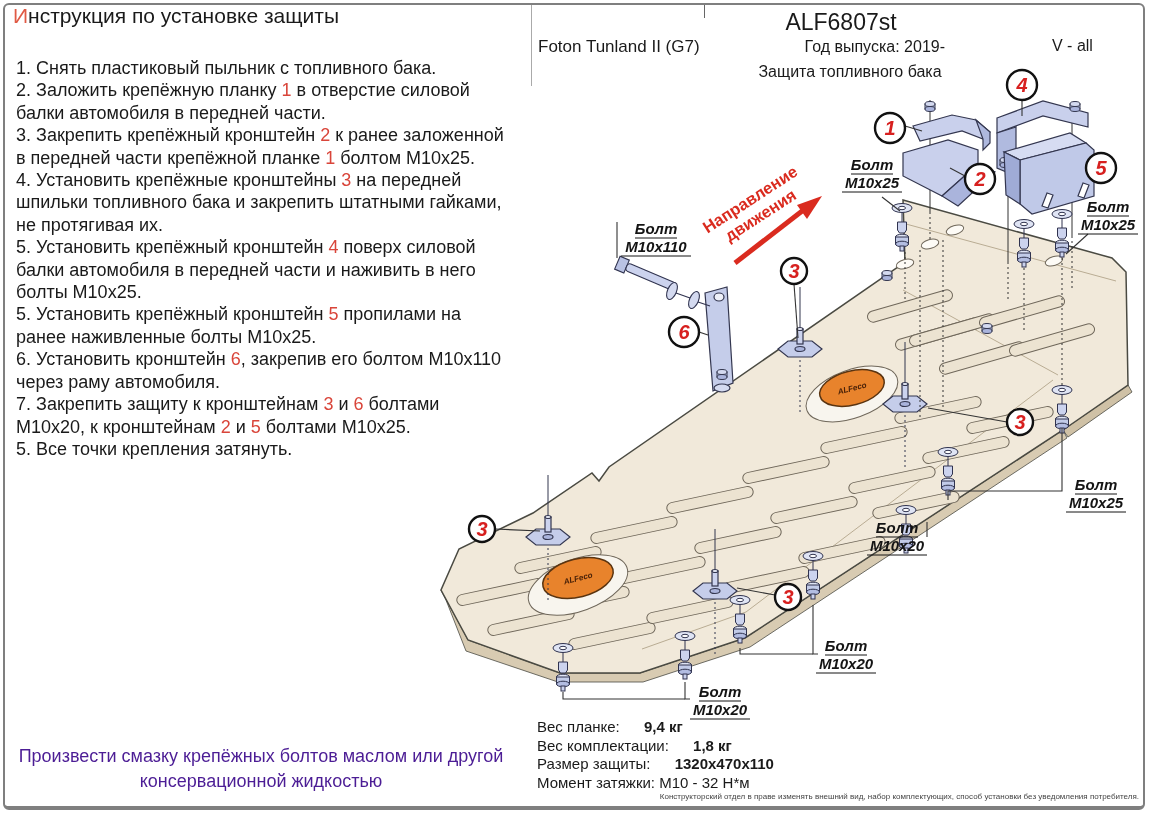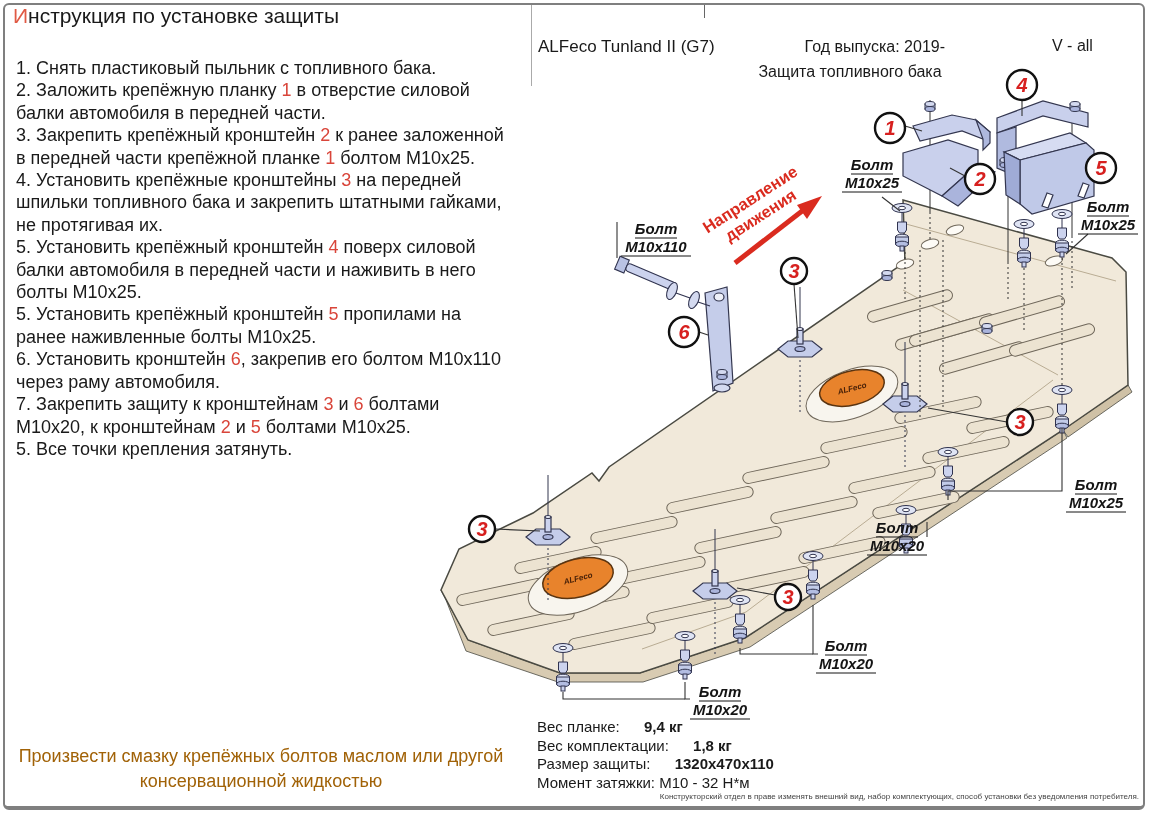--- a/index.html
+++ b/index.html
@@ -14,21 +14,21 @@
   .ref{color:#d9453a;}
   .hdr{position:absolute;white-space:nowrap;}
   .hdr.vehicle{left:538px;top:37px;font-size:17px;}
   .hdr.part{left:741px;top:9px;width:200px;text-align:center;font-size:23px;}
   .hdr.year{left:745px;top:38px;width:200px;text-align:right;font-size:16px;}
   .hdr.product{left:740px;top:63px;width:220px;text-align:center;font-size:16px;}
   .hdr.version{left:1052px;top:37px;font-size:16px;}
   .vline1{position:absolute;left:531px;top:4px;width:1px;height:82px;background:#aaa;}
   .vline2{position:absolute;left:704px;top:4px;width:1px;height:14px;background:#666;}
   .red-note{position:absolute;left:12px;top:744px;width:498px;text-align:center;
-        font-size:18px;line-height:25px;color:#a16207;}
+        font-size:18px;line-height:25px;color:#4c1d95;}
   .specs{position:absolute;left:537px;top:718px;font-size:15px;line-height:18.5px;}
   .spec-value.b{font-weight:bold;margin-left:20px;}
   .disclaimer{position:absolute;right:10px;top:792px;font-size:8px;color:#444;}
   svg.diagram{position:absolute;left:0;top:0;}
   svg text{font-family:"Liberation Sans",sans-serif;}
   .callout-num{fill:#d7201f;font-size:20px;font-weight:bold;font-style:italic;}
   .bolt-label{fill:#141414;font-size:15px;font-weight:bold;font-style:italic;}
   .dir-text{fill:#da2b1f;font-size:16.5px;font-weight:bold;}
   .logo-text{fill:#4a2208;font-size:8px;font-weight:bold;font-style:italic;}
 </style>
@@ -45,21 +45,22 @@
       <p><span>2. Заложить крепёжную планку </span><span class="ref">1</span><span> в отверстие силовой балки автомобиля в передней части.</span></p>
       <p><span>3. Закрепить крепёжный кронштейн </span><span class="ref">2</span><span> к ранее заложенной в передней части крепёжной планке </span><span class="ref">1</span><span> болтом М10х25.</span></p>
       <p><span>4. Установить крепёжные кронштейны </span><span class="ref">3</span><span> на передней шпильки топливного бака и закрепить штатными гайками, не протягивая их.</span></p>
       <p><span>5. Установить крепёжный кронштейн </span><span class="ref">4</span><span> поверх силовой балки автомобиля в передней части и наживить в него болты М10х25.</span></p>
       <p><span>5. Установить крепёжный кронштейн </span><span class="ref">5</span><span> пропилами на ранее наживленные болты М10х25.</span></p>
       <p><span>6. Установить кронштейн </span><span class="ref">6</span><span>, закрепив его болтом М10х110 через раму автомобиля.</span></p>
       <p><span>7. Закрепить защиту к кронштейнам </span><span class="ref">3</span><span> и </span><span class="ref">6</span><span> болтами М10х20, к кронштейнам </span><span class="ref">2</span><span> и </span><span class="ref">5</span><span> болтами М10х25.</span></p>
       <p><span>5. Все точки крепления затянуть.</span></p>
     </div>
 
-  <div class="hdr vehicle">ALFeco Tunland II (G7)</div>
+  <div class="hdr vehicle">Foton Tunland II (G7)</div>
+  <div class="hdr part">ALF6807st</div>
   <div class="hdr year">Год выпуска: 2019-</div>
   <div class="hdr product">Защита топливного бака</div>
   <div class="hdr version">V - all</div>
   <div class="vline1"></div>
   <div class="vline2"></div>
 
   <div class="red-note">Произвести смазку крепёжных болтов маслом или другой консервационной жидкостью</div>
   <div class="specs" id="specs">
       <div><span class="spec-label">Вес планке: </span><span class="spec-value b">9,4 кг</span></div>
       <div><span class="spec-label">Вес комплектации: </span><span class="spec-value b">1,8 кг</span></div>

